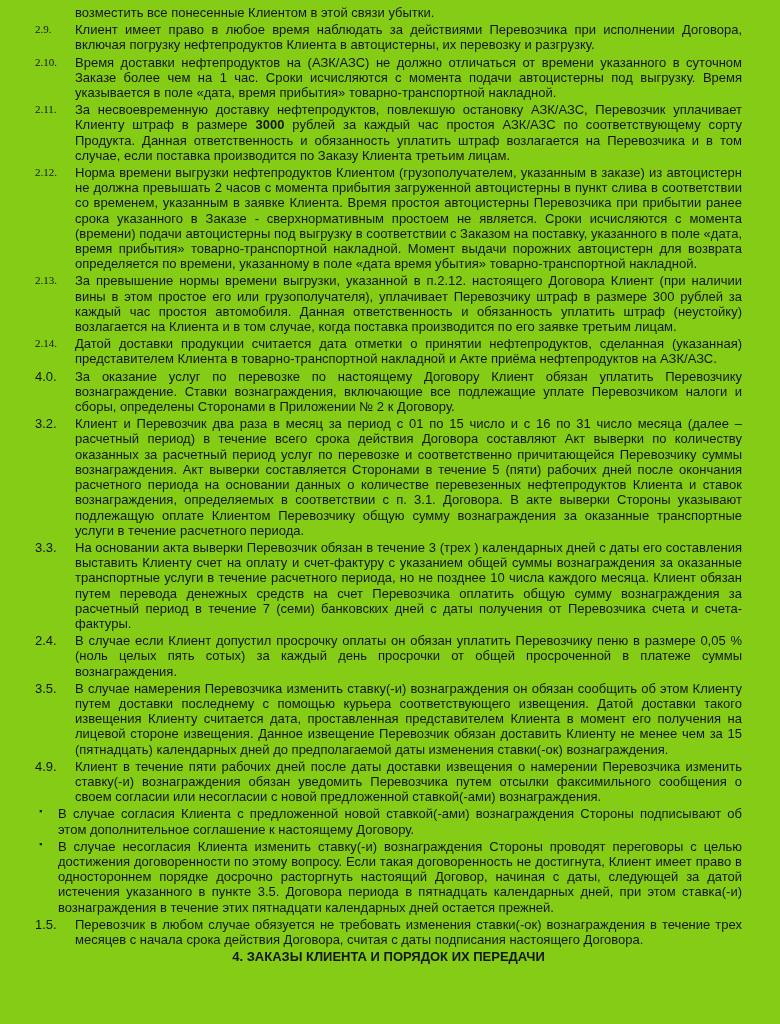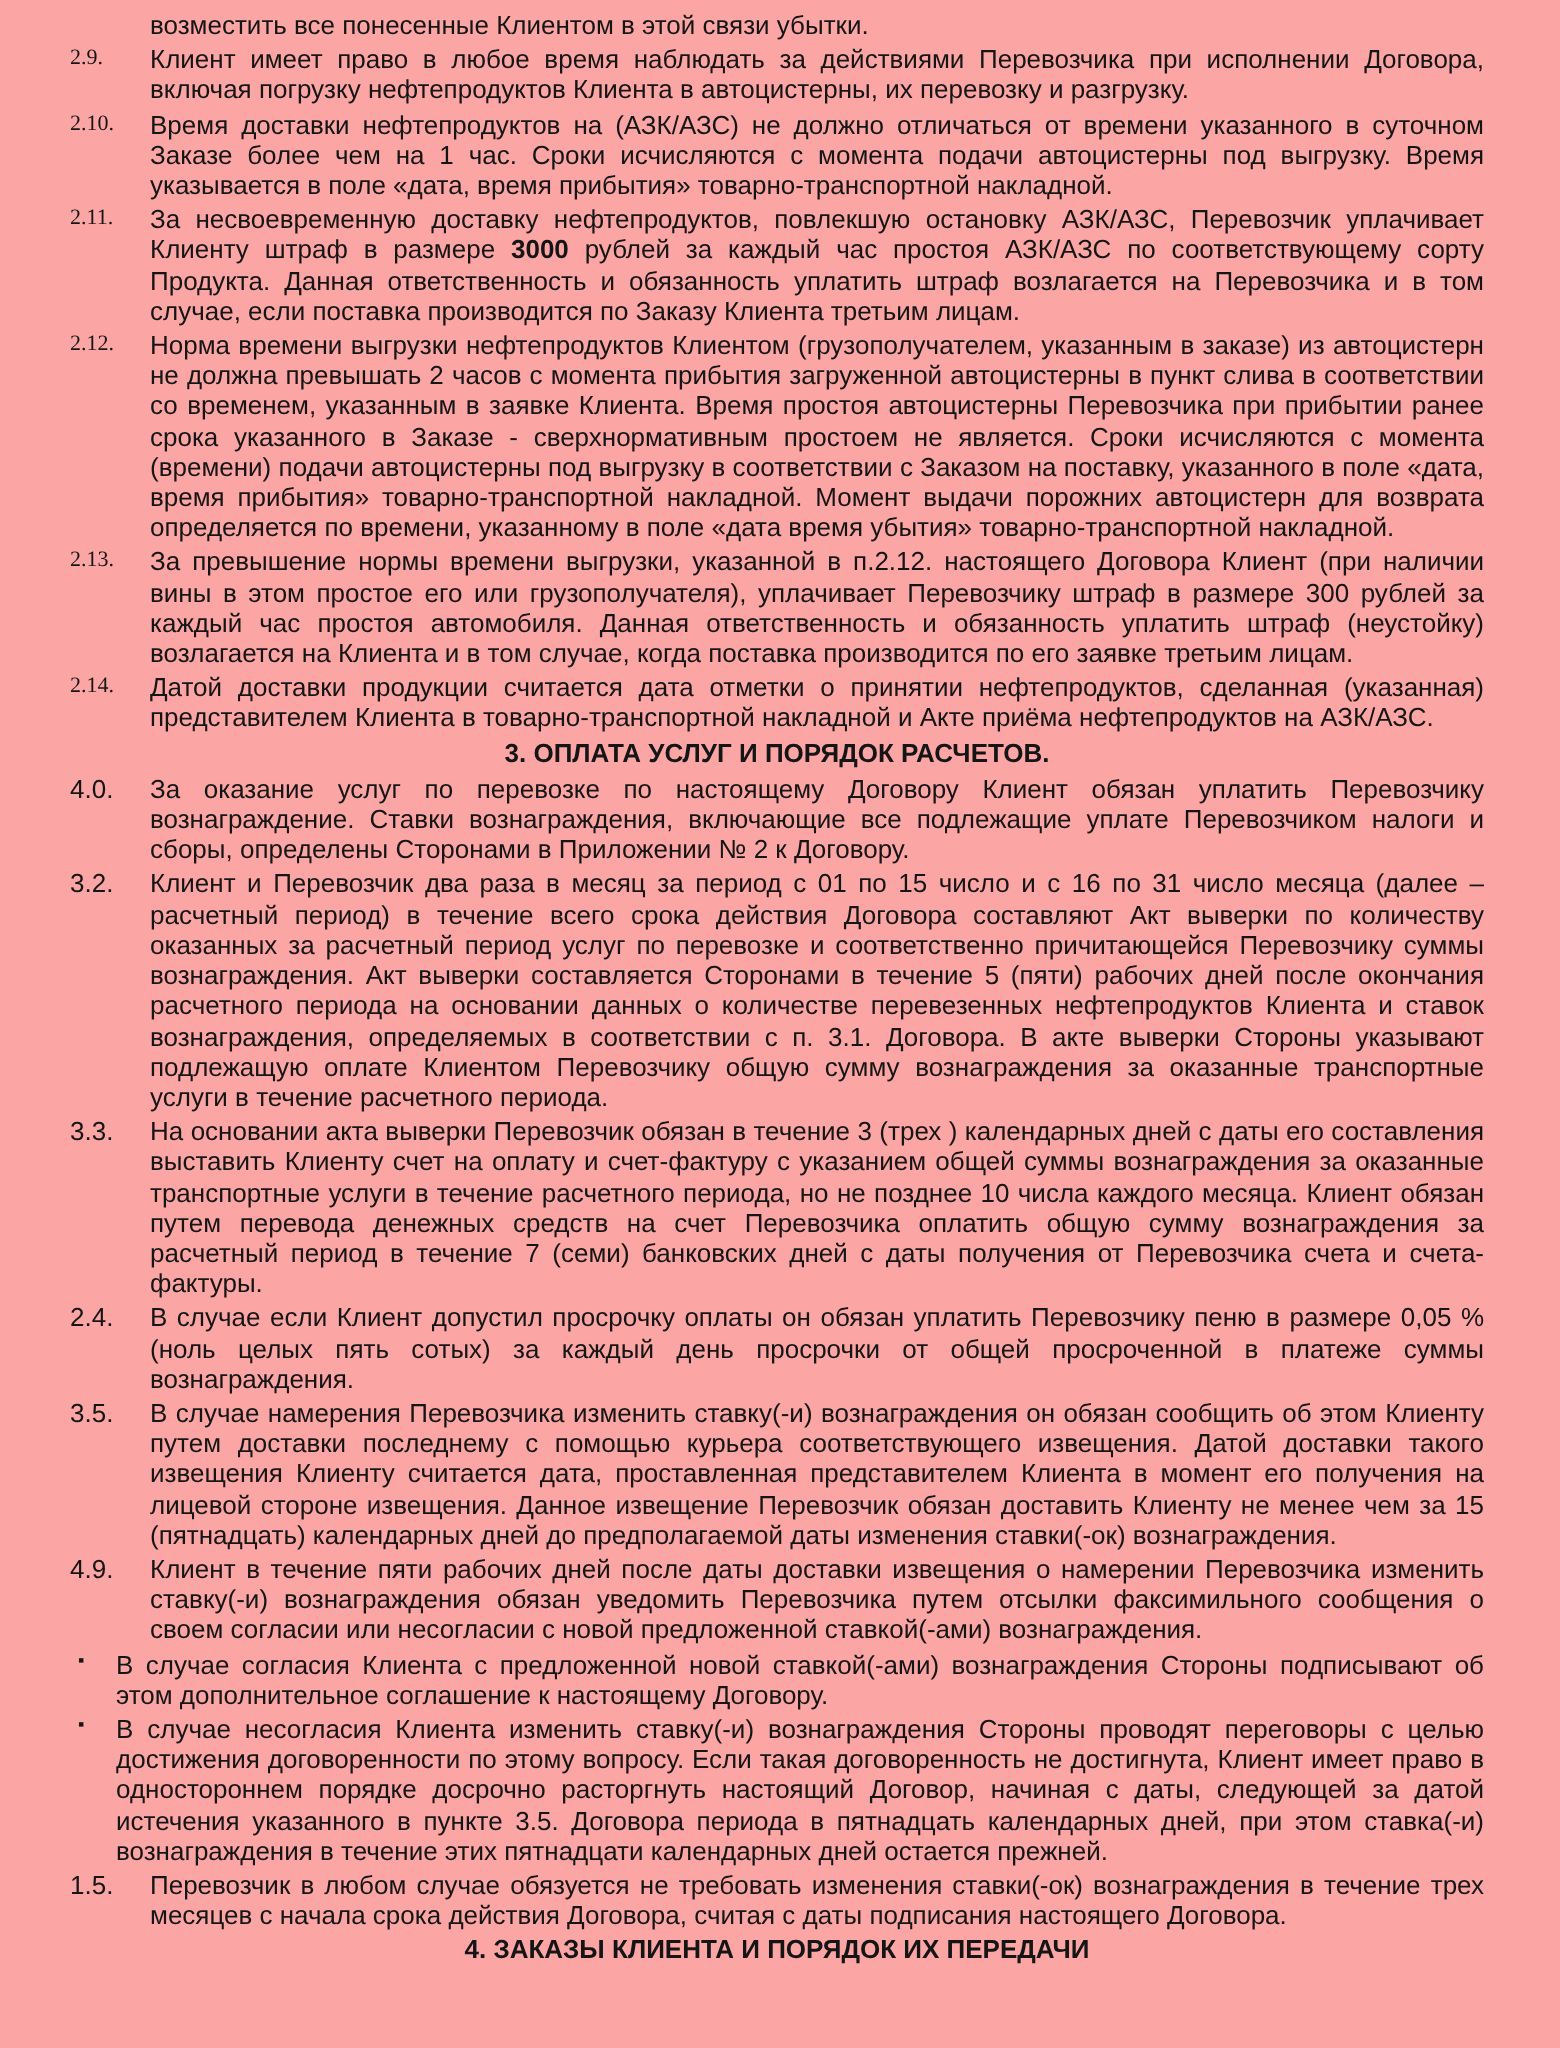--- a/index.html
+++ b/index.html
@@ -2,21 +2,21 @@
 <html><head>
 <meta charset="utf-8">
 <style>
   html, body { margin: 0; padding: 0; background: #ffffff; }
   .page {
     width: 780px;
     height: 1024px;
     box-sizing: border-box;
     padding: 5px 38px 0 35px;
     overflow: hidden;
-    background: #fca5a5;
+    background: #84cc16;
     color: #151515;
     font-family: "Liberation Sans", sans-serif;
     font-size: 13px;
     line-height: 15.2px;
     text-align: justify;
   }
   .cont-line {
     padding-left: 40px;
     margin-bottom: 2px;
   }
@@ -86,21 +86,20 @@
   <div class="clause">
     <span class="num num-serif">2.13.</span>
     <span>За превышение нормы времени выгрузки, указанной в п.2.12. настоящего Договора Клиент (при наличии вины в этом простое его или грузополучателя), уплачивает Перевозчику штраф в размере 300 рублей за каждый час простоя автомобиля. Данная ответственность и обязанность уплатить штраф (неустойку) возлагается на Клиента и в том случае, когда поставка производится по его заявке третьим лицам.</span>
   </div>
 
   <div class="clause">
     <span class="num num-serif">2.14.</span>
     <span>Датой доставки продукции считается дата отметки о принятии нефтепродуктов, сделанная (указанная) представителем Клиента в товарно-транспортной накладной и Акте приёма нефтепродуктов на АЗК/АЗС.</span>
   </div>
 
-  <div class="heading">3. ОПЛАТА УСЛУГ И ПОРЯДОК РАСЧЕТОВ.</div>
 
   <div class="clause">
     <span class="num num-sans">4.0.</span>
     <span>За оказание услуг по перевозке по настоящему Договору Клиент обязан уплатить Перевозчику вознаграждение. Ставки вознаграждения, включающие все подлежащие уплате Перевозчиком налоги и сборы, определены Сторонами в Приложении № 2 к Договору.</span>
   </div>
 
   <div class="clause">
     <span class="num num-sans">3.2.</span>
     <span>Клиент и Перевозчик два раза в месяц за период с 01 по 15 число и с 16 по 31 число месяца (далее – расчетный период) в течение всего срока действия Договора составляют Акт выверки по количеству оказанных за расчетный период услуг по перевозке и соответственно причитающейся Перевозчику суммы вознаграждения. Акт выверки составляется Сторонами в течение 5 (пяти) рабочих дней после окончания расчетного периода на основании данных о количестве перевезенных нефтепродуктов Клиента и ставок вознаграждения, определяемых в соответствии с п. 3.1. Договора. В акте выверки Стороны указывают подлежащую оплате Клиентом Перевозчику общую сумму вознаграждения за оказанные транспортные услуги в течение расчетного периода.</span>
   </div>

